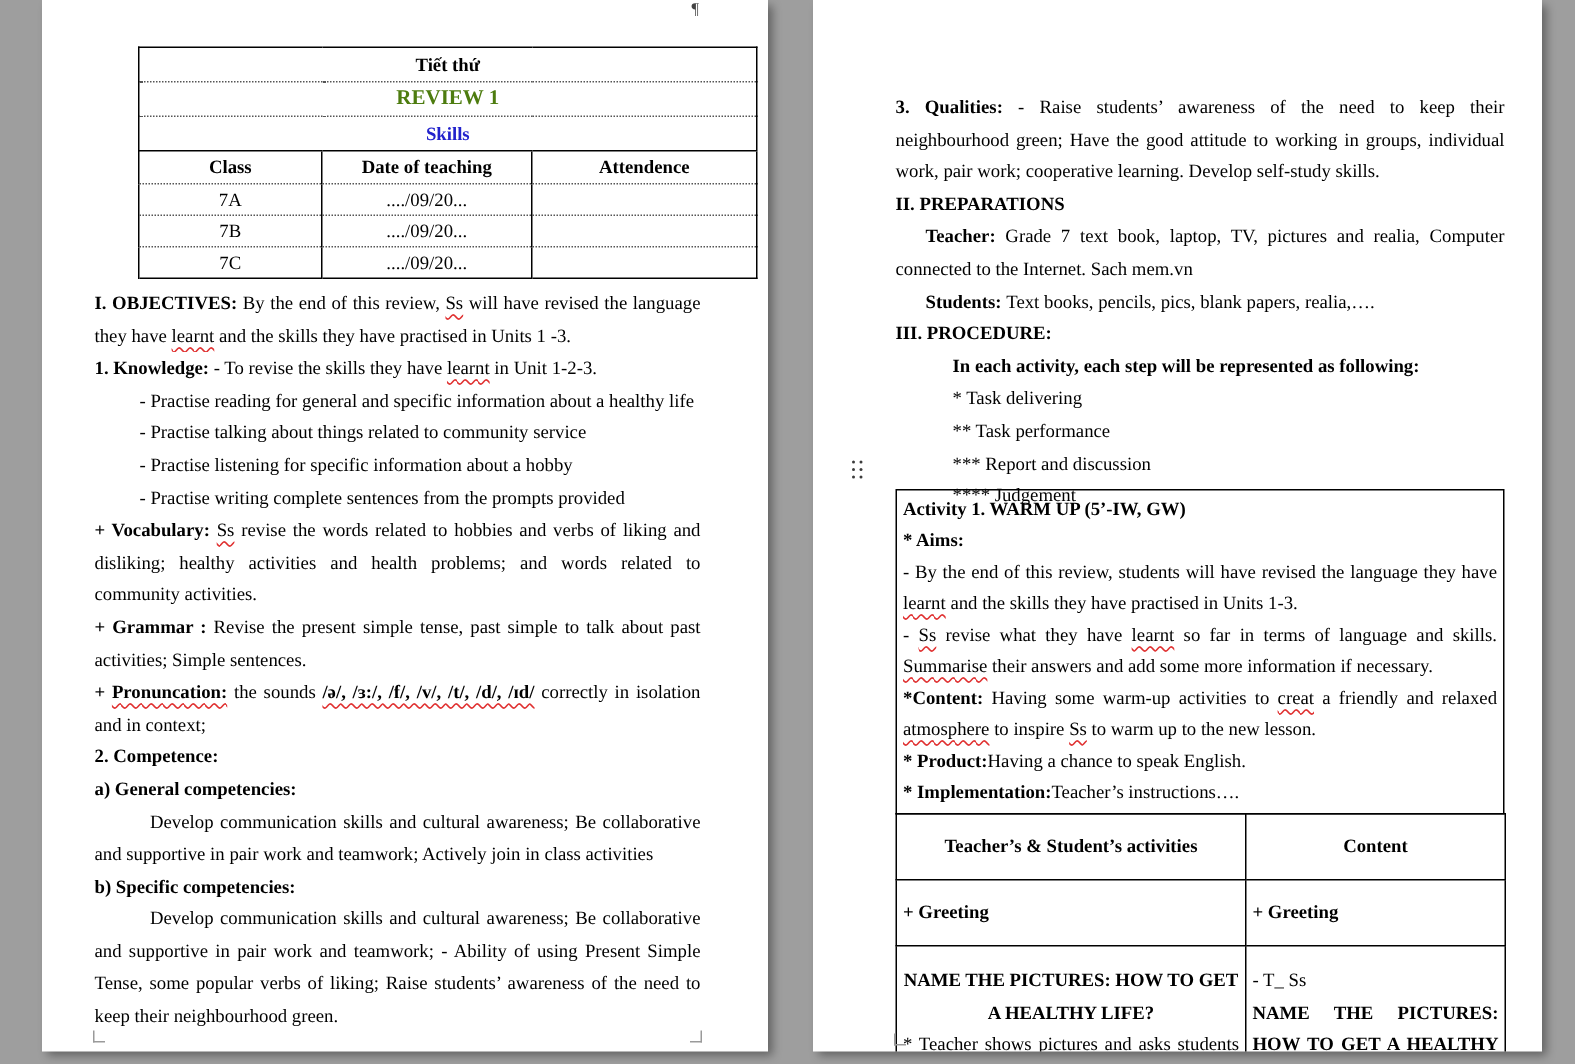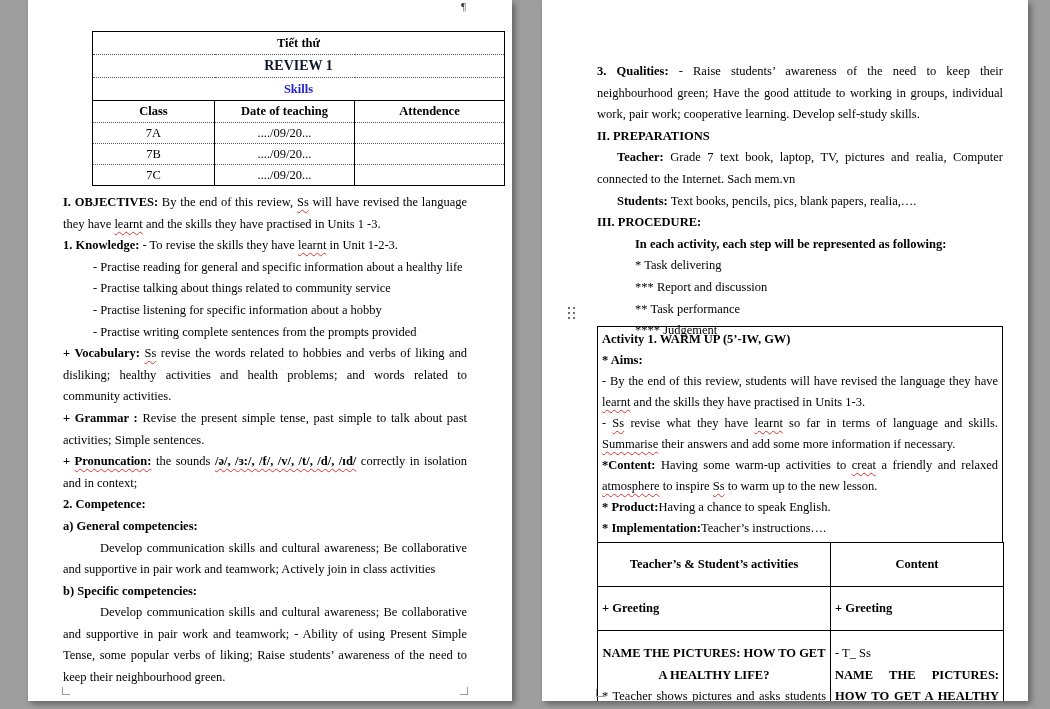--- a/index.html
+++ b/index.html
@@ -61,21 +61,21 @@
       <colgroup>
           <col style="width:122px">
           <col style="width:140px">
           <col style="width:150px">
         </colgroup>
       <tbody id="ctable-body">
           <tr class="title">
             <td colspan="3" class="" style="color: rgb(0, 0, 0);">Tiết thứ</td>
           </tr>
           <tr class="title">
-            <td colspan="3" class="big" style="color: #0f172a;">REVIEW 1</td>
+            <td colspan="3" class="big" style="color: #4d7c0f;">REVIEW 1</td>
           </tr>
           <tr class="title">
             <td colspan="3" class="" style="color: rgb(34, 34, 204);">Skills</td>
           </tr>
           <tr class="head">
             <td>Class</td>
             <td>Date of teaching</td>
             <td>Attendence</td>
           </tr>
           <tr class="data">
@@ -117,22 +117,22 @@
 
   <section class="page" id="page-right">
     <div class="flow" id="right-flow">
         <div class="para j"><span class="run b">3. Qualities: </span><span class="run">- Raise students’ awareness of the need to keep their neighbourhood green; Have the good attitude to working in groups, individual work, pair work; cooperative learning. Develop self-study skills.</span></div>
         <div class="para "><span class="run b">II. PREPARATIONS</span></div>
         <div class="para j ind2"><span class="run b">Teacher: </span><span class="run">Grade 7 text book, laptop, TV, pictures and realia, Computer connected to the Internet. Sach mem.vn</span></div>
         <div class="para ind2"><span class="run b">Students: </span><span class="run">Text books, pencils, pics, blank papers, realia,….</span></div>
         <div class="para "><span class="run b">III. PROCEDURE:</span></div>
         <div class="para ml2"><span class="run b">In each activity, each step will be represented as following:</span></div>
         <div class="para ml2"><span class="run">* Task delivering</span></div>
+        <div class="para ml2"><span class="run">** Task performance</span></div>
         <div class="para ml2"><span class="run">*** Report and discussion</span></div>
-        <div class="para ml2"><span class="run">** Task performance</span></div>
         <div class="para ml2"><span class="run">**** Judgement</span></div>
       </div>
     <div id="activity-wrap">
       <div class="abox">
         <div id="box-flow">
             <div class="para "><span class="run b">Activity 1. WARM UP (5’-IW, GW)</span></div>
             <div class="para "><span class="run b">* Aims:</span></div>
             <div class="para j"><span class="run">- By the end of this review, students will have revised the language they have </span><span class="run sp">learnt</span><span class="run"> and the skills they have practised in Units 1-3.</span></div>
             <div class="para j"><span class="run"> - </span><span class="run sp">Ss</span><span class="run"> revise what they have </span><span class="run sp">learnt</span><span class="run"> so far in terms of language and skills. </span><span class="run sp">Summarise</span><span class="run"> their answers and add some more information if necessary.</span></div>
             <div class="para j"><span class="run b">*Content: </span><span class="run">Having some warm-up activities to </span><span class="run sp">creat</span><span class="run"> a friendly and relaxed </span><span class="run sp">atmosphere</span><span class="run"> to inspire </span><span class="run sp">Ss</span><span class="run"> to warm up to the new lesson.</span></div>

